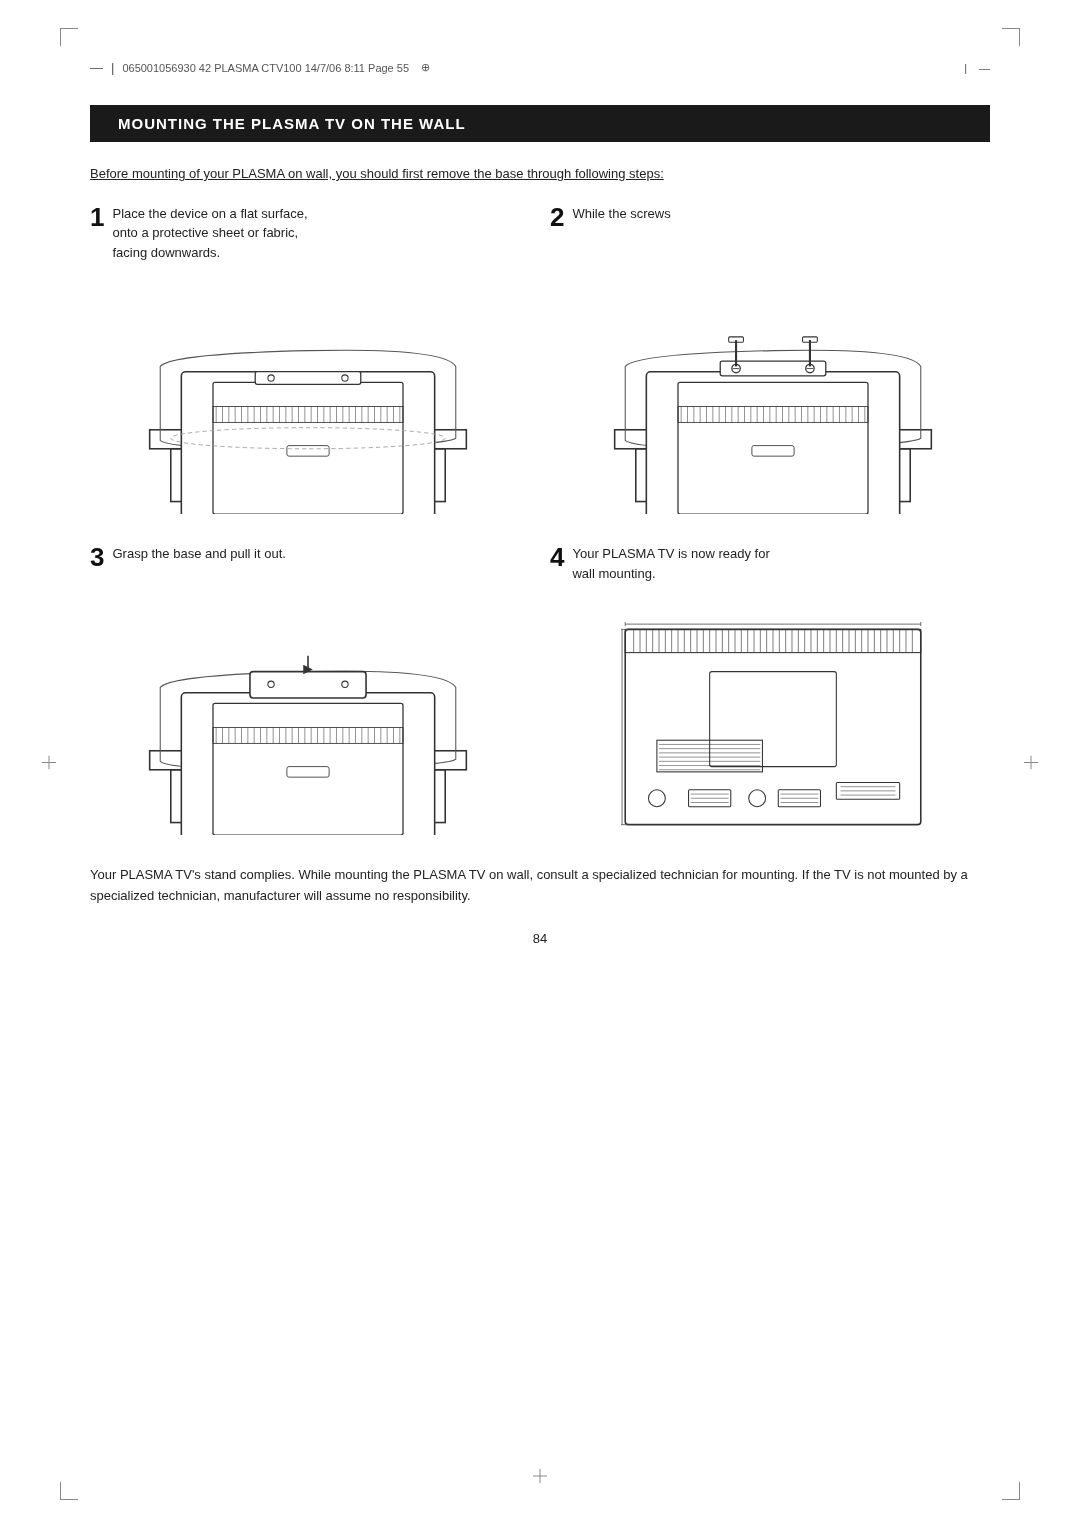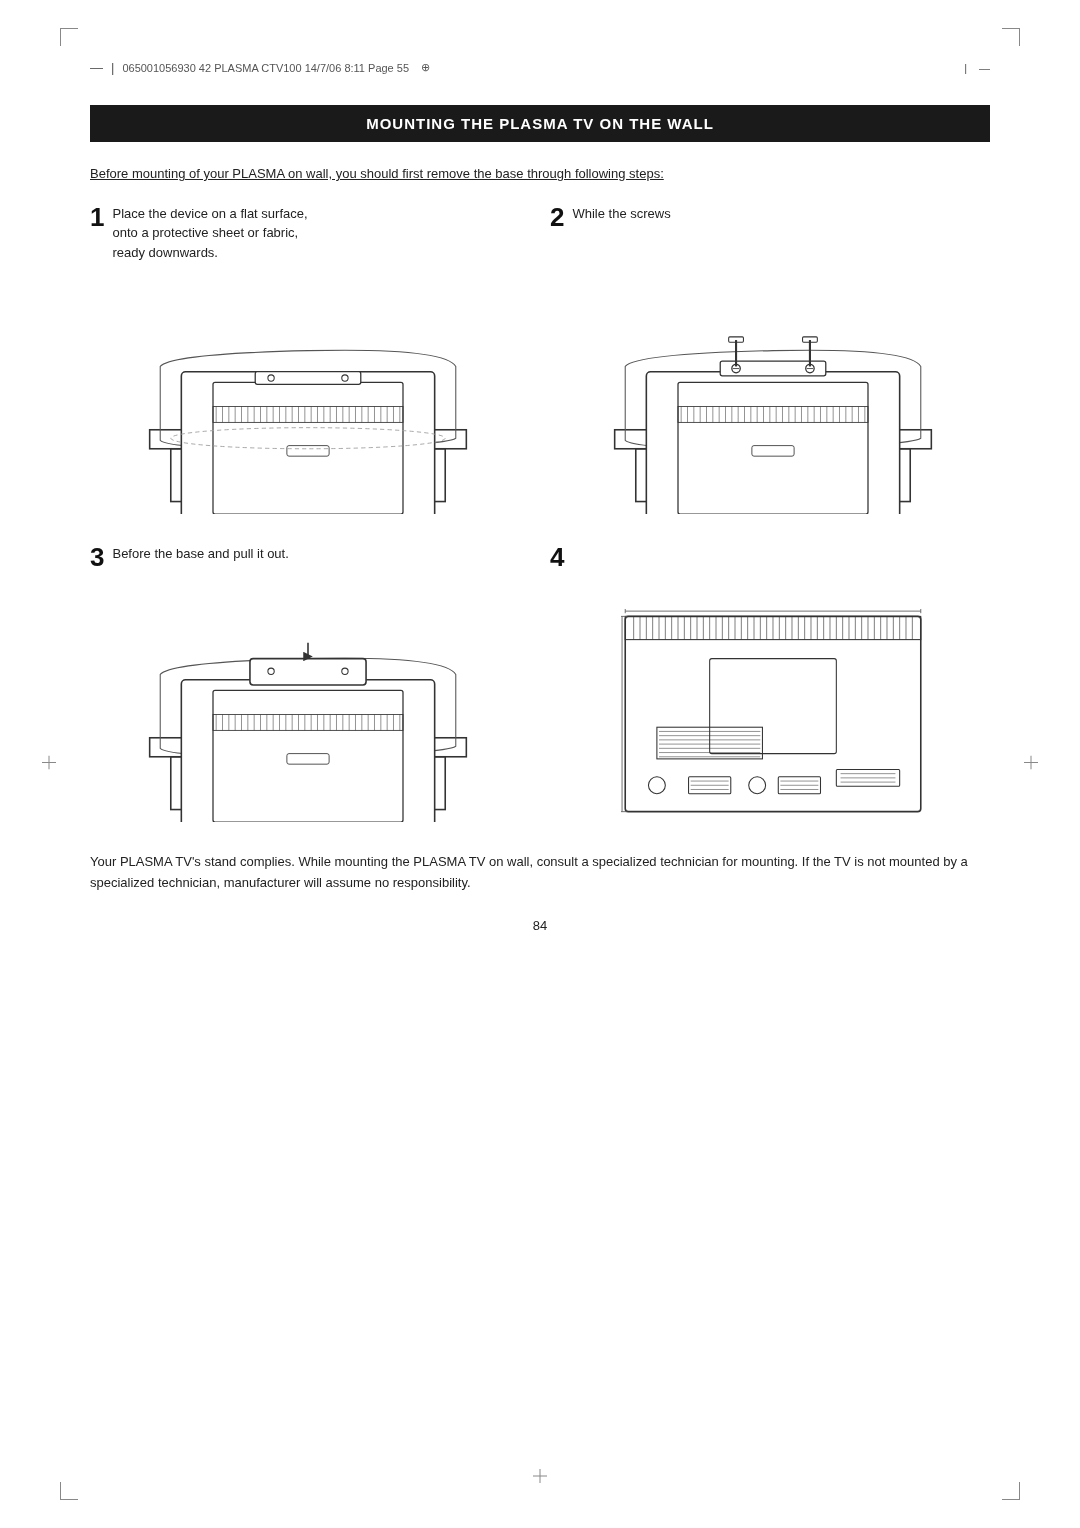--- a/index.html
+++ b/index.html
@@ -15,21 +15,20 @@
     .page {
       width: 1080px;
       min-height: 1528px;
       padding: 60px 90px 60px 90px;
       position: relative;
     }
     
     .section-header {
       background: #1a1a1a;
       color: #fff;
-      text-align: center;
       padding: 10px 28px;
       font-size: 15px;
       font-weight: bold;
       letter-spacing: 1px;
       margin-bottom: 22px;
     }
     .intro-text {
       font-size: 13px;
       margin-bottom: 20px;
       line-height: 1.5;
@@ -167,21 +166,21 @@
   <div class="section-header">
     <span>MOUNTING THE PLASMA TV ON THE WALL</span>
   </div>
 
   <p class="intro-text">Before mounting of your PLASMA on wall, you should first remove the base through following steps:</p>
 
   <div class="steps-row">
     <div class="step-col">
       <div class="step-header">
         <span class="step-number">1</span>
-        <span class="step-text">Place the device on a flat surface, onto a protective sheet or fabric, ready downwards.</span>
+        <span class="step-text">Place the device on a flat surface, onto a protective sheet or fabric, facing downwards.</span>
       </div>
     </div>
     <div class="step-col">
       <div class="step-header">
         <span class="step-number">2</span>
         <span class="step-text">While the screws</span>
       </div>
     </div>
   </div>
 
@@ -304,26 +303,27 @@
         <line x1="215" y1="55" x2="215" y2="80" stroke="#333" stroke-width="2"></line>
         <rect x="208" y="52" width="14" height="5" rx="1" fill="none" stroke="#333" stroke-width="1"></rect>
       </svg>
     </div>
   </div>
 
   <div class="steps-row" style="margin-top:10px;">
     <div class="step-col">
       <div class="step-header">
         <span class="step-number">3</span>
-        <span class="step-text">Before the base and pull  it out.</span>
+        <span class="step-text">Grasp the base and pull  it out.</span>
       </div>
     </div>
     <div class="step-col">
       <div class="step-header">
         <span class="step-number">4</span>
+        <span class="step-text">Your PLASMA TV is now ready for wall mounting.</span>
       </div>
     </div>
   </div>
 
   <div class="images-row">
 
     <div class="img-box">
       <svg class="diagram" viewBox="0 0 360 220">
 
         <rect x="30" y="140" width="300" height="18" fill="none" stroke="#333" stroke-width="1.5"></rect>

